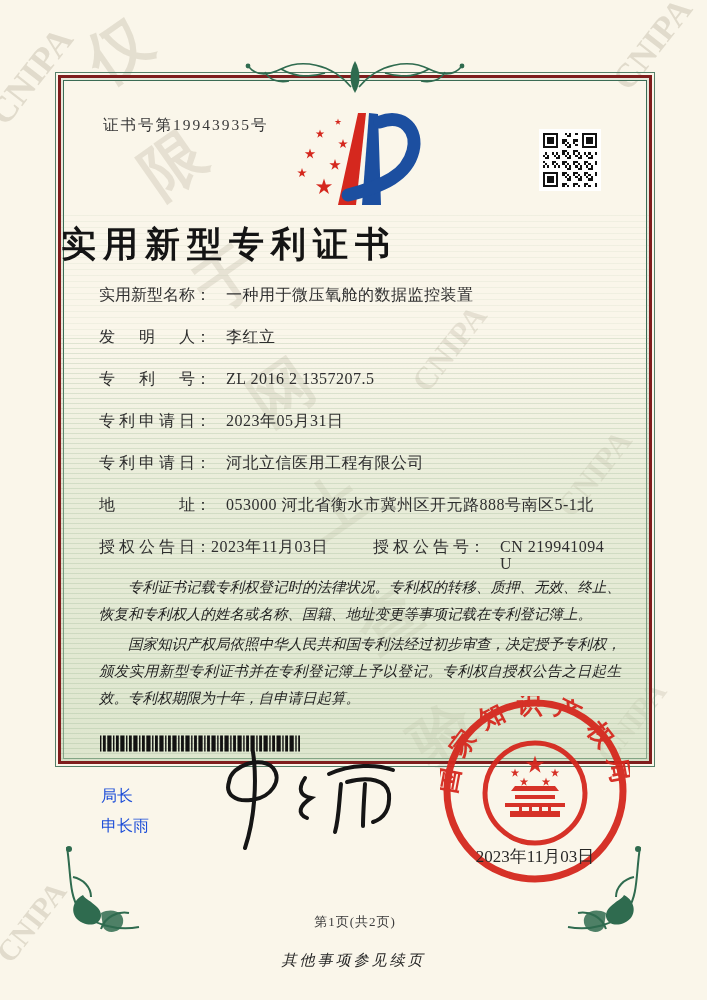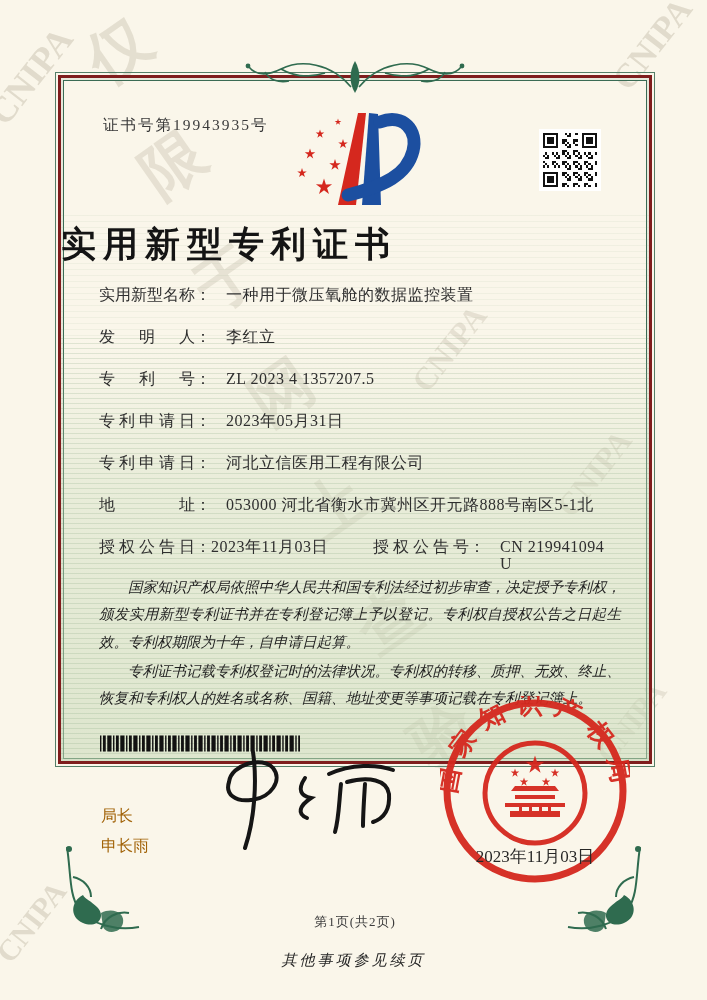--- a/index.html
+++ b/index.html
@@ -48,21 +48,21 @@
   .fcolon { display:inline-block; width:16px; }
   .fvalue { flex:1; letter-spacing:.5px;margin-left:15px; }
   .grow { display:flex; line-height:17px; }
   .gval { display:inline-block; width:162px; letter-spacing:.5px; }
   
   .paras { position:absolute; left:38px; top:496px; width:522px; z-index:3;
     font-style:italic; font-size:14.5px; line-height:1.88; color:#1f1f1f; text-align:justify; }
   .paras p { text-indent:2em; margin-bottom:2px; }
   
   .barcode { position:absolute; left:39px; top:657px; z-index:3; }
-  .signoff { position:absolute; left:40px; top:708px; z-index:3; font-family:"Liberation Sans","DejaVu Sans",sans-serif; font-size:16px; color:#a16207;margin-top:20px; }
+  .signoff { position:absolute; left:40px; top:708px; z-index:3; font-family:"Liberation Sans","DejaVu Sans",sans-serif; font-size:16px; color:#1d4ed8; }
   .signoff div { margin-bottom:9px; }
   .signature { position:absolute; left:140px; top:662px; z-index:4; }
   .seal { position:absolute; left:379px; top:618px; z-index:4; opacity:.95; }
   .page-info { position:absolute; left:0; top:835px; width:100%; text-align:center; z-index:3; font-size:13px; letter-spacing:1px; color:#3c3c3c; }
   .continuation {
     position:absolute; left:0; top:951px; width:100%; z-index:3; text-align:center;
     font-style:italic; font-size:15px; letter-spacing:3px; color:#262626;
   }
   
   .orn-top { position:absolute; left:245px; top:55px; z-index:3; }
@@ -124,21 +124,21 @@
           <span class="fvalue">一种用于微压氧舱的数据监控装置</span>
       </div>
       <div class="frow">
         <span class="flabel">发明人</span>
           <span class="fcolon">：</span>
           <span class="fvalue">李红立</span>
       </div>
       <div class="frow">
         <span class="flabel">专利号</span>
           <span class="fcolon">：</span>
-          <span class="fvalue">ZL 2023 4 1357207.5</span>
+          <span class="fvalue">ZL 2016 2 1357207.5</span>
       </div>
       <div class="frow">
         <span class="flabel">专利申请日</span>
           <span class="fcolon">：</span>
           <span class="fvalue">2023年05月31日</span>
       </div>
       <div class="frow">
         <span class="flabel">专利申请日</span>
           <span class="fcolon">：</span>
           <span class="fvalue">河北立信医用工程有限公司</span>
@@ -152,22 +152,22 @@
         <span class="flabel">授权公告日</span>
           <span class="fcolon">：</span>
           <span class="gval">2023年11月03日</span>
         <span class="flabel">授权公告号</span>
           <span class="fcolon">：</span>
           <span class="fvalue">CN 219941094 U</span>
       </div>
     </div>
 
     <div class="paras">
+      <p>专利证书记载专利权登记时的法律状况。专利权的转移、质押、无效、终止、恢复和专利权人的姓名或名称、国籍、地址变更等事项记载在专利登记簿上。</p>
       <p>国家知识产权局依照中华人民共和国专利法经过初步审查，决定授予专利权，颁发实用新型专利证书并在专利登记簿上予以登记。专利权自授权公告之日起生效。专利权期限为十年，自申请日起算。</p>
-      <p>专利证书记载专利权登记时的法律状况。专利权的转移、质押、无效、终止、恢复和专利权人的姓名或名称、国籍、地址变更等事项记载在专利登记簿上。</p>
     </div>
 
     <svg class="barcode" id="barcode" width="200" height="17" viewBox="0 0 212 17">
         <rect x="0" y="0" width="1.5" height="17" fill="#111"></rect>
         <rect x="3.1" y="0" width="3" height="17" fill="#111"></rect>
         <rect x="7.699999999999999" y="0" width="4.5" height="17" fill="#111"></rect>
         <rect x="13.799999999999999" y="0" width="1.5" height="17" fill="#111"></rect>
         <rect x="16.9" y="0" width="3" height="17" fill="#111"></rect>
         <rect x="21.5" y="0" width="4.5" height="17" fill="#111"></rect>
         <rect x="27.6" y="0" width="1.5" height="17" fill="#111"></rect>

